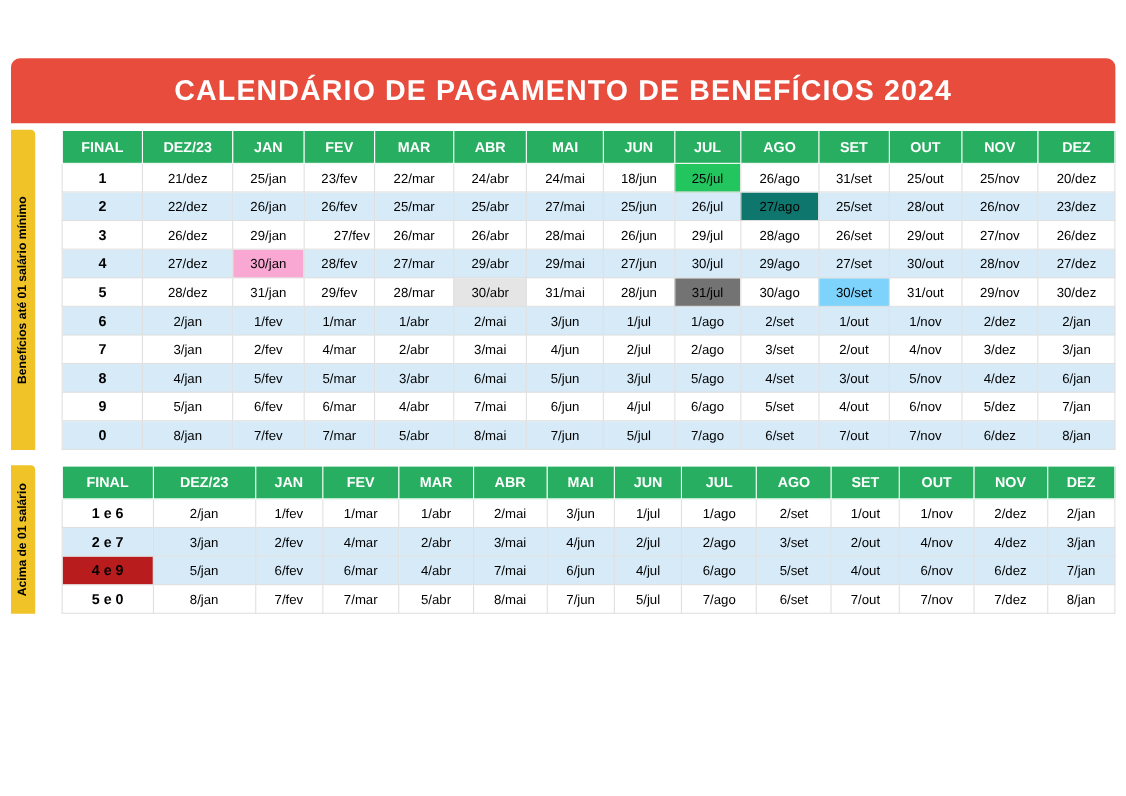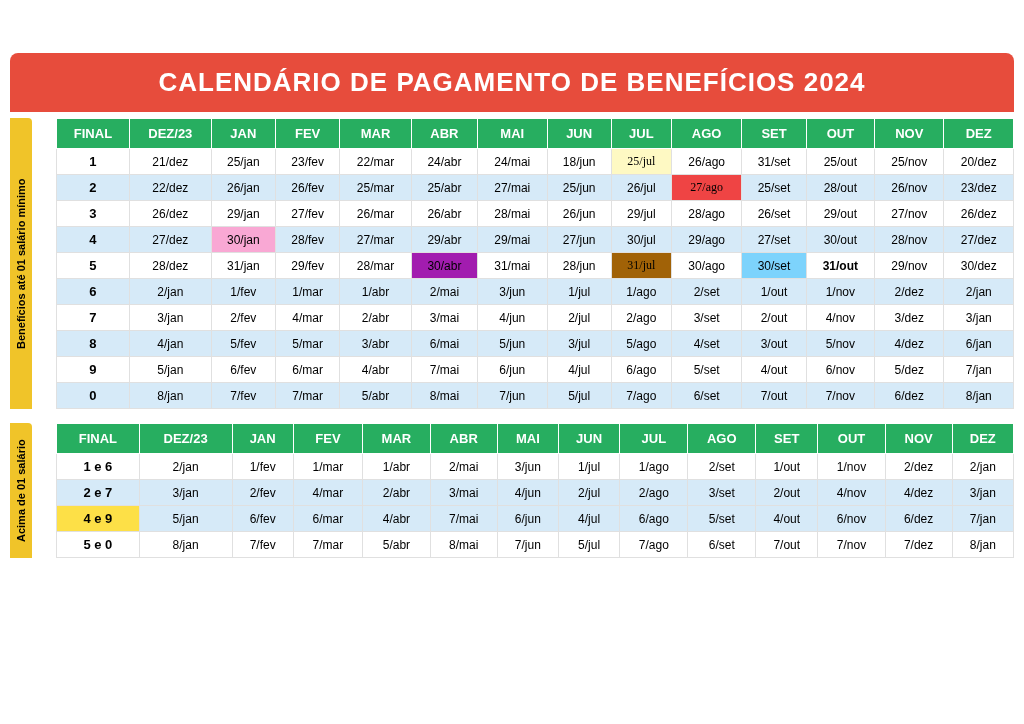--- a/index.html
+++ b/index.html
@@ -143,48 +143,48 @@
         <tbody id="s1-body">
             <tr>
               <td style="background: rgb(255, 255, 255);">1</td>
               <td style="background: rgb(255, 255, 255);">21/dez</td>
               <td style="background: rgb(255, 255, 255);">25/jan</td>
               <td style="background: rgb(255, 255, 255);">23/fev</td>
               <td style="background: rgb(255, 255, 255);">22/mar</td>
               <td style="background: rgb(255, 255, 255);">24/abr</td>
               <td style="background: rgb(255, 255, 255);">24/mai</td>
               <td style="background: rgb(255, 255, 255);">18/jun</td>
-              <td style="background: #fef9c3; font-family: Liberation Serif, serif;">25/jul</td>
+              <td style="background: #22c55e;">25/jul</td>
               <td style="background: rgb(255, 255, 255);">26/ago</td>
               <td style="background: rgb(255, 255, 255);">31/set</td>
               <td style="background: rgb(255, 255, 255);">25/out</td>
               <td style="background: rgb(255, 255, 255);">25/nov</td>
               <td style="background: rgb(255, 255, 255);">20/dez</td>
             </tr>
             <tr>
               <td style="background: rgb(214, 234, 248);">2</td>
               <td style="background: rgb(214, 234, 248);">22/dez</td>
               <td style="background: rgb(214, 234, 248);">26/jan</td>
               <td style="background: rgb(214, 234, 248);">26/fev</td>
               <td style="background: rgb(214, 234, 248);">25/mar</td>
               <td style="background: rgb(214, 234, 248);">25/abr</td>
               <td style="background: rgb(214, 234, 248);">27/mai</td>
               <td style="background: rgb(214, 234, 248);">25/jun</td>
               <td style="background: rgb(214, 234, 248);">26/jul</td>
-              <td style="background: #ef4444; font-family: Liberation Serif, serif;">27/ago</td>
+              <td style="background: #0f766e;">27/ago</td>
               <td style="background: rgb(214, 234, 248);">25/set</td>
               <td style="background: rgb(214, 234, 248);">28/out</td>
               <td style="background: rgb(214, 234, 248);">26/nov</td>
               <td style="background: rgb(214, 234, 248);">23/dez</td>
             </tr>
             <tr>
               <td style="background: rgb(255, 255, 255);">3</td>
               <td style="background: rgb(255, 255, 255);">26/dez</td>
               <td style="background: rgb(255, 255, 255);">29/jan</td>
-              <td style="background: rgb(255, 255, 255);">27/fev</td>
+              <td style="background: rgb(255, 255, 255); text-align: right;">27/fev</td>
               <td style="background: rgb(255, 255, 255);">26/mar</td>
               <td style="background: rgb(255, 255, 255);">26/abr</td>
               <td style="background: rgb(255, 255, 255);">28/mai</td>
               <td style="background: rgb(255, 255, 255);">26/jun</td>
               <td style="background: rgb(255, 255, 255);">29/jul</td>
               <td style="background: rgb(255, 255, 255);">28/ago</td>
               <td style="background: rgb(255, 255, 255);">26/set</td>
               <td style="background: rgb(255, 255, 255);">29/out</td>
               <td style="background: rgb(255, 255, 255);">27/nov</td>
               <td style="background: rgb(255, 255, 255);">26/dez</td>
@@ -204,27 +204,27 @@
               <td style="background: rgb(214, 234, 248);">30/out</td>
               <td style="background: rgb(214, 234, 248);">28/nov</td>
               <td style="background: rgb(214, 234, 248);">27/dez</td>
             </tr>
             <tr>
               <td style="background: rgb(255, 255, 255);">5</td>
               <td style="background: rgb(255, 255, 255);">28/dez</td>
               <td style="background: rgb(255, 255, 255);">31/jan</td>
               <td style="background: rgb(255, 255, 255);">29/fev</td>
               <td style="background: rgb(255, 255, 255);">28/mar</td>
-              <td style="background: #a21caf;">30/abr</td>
+              <td style="background: #e5e5e5;">30/abr</td>
               <td style="background: rgb(255, 255, 255);">31/mai</td>
               <td style="background: rgb(255, 255, 255);">28/jun</td>
-              <td style="background: #a16207; font-family: Liberation Serif, serif;">31/jul</td>
+              <td style="background: #737373;">31/jul</td>
               <td style="background: rgb(255, 255, 255);">30/ago</td>
               <td style="background: #7dd3fc;">30/set</td>
-              <td style="background: rgb(255, 255, 255); font-weight: bold;">31/out</td>
+              <td style="background: rgb(255, 255, 255);">31/out</td>
               <td style="background: rgb(255, 255, 255);">29/nov</td>
               <td style="background: rgb(255, 255, 255);">30/dez</td>
             </tr>
             <tr>
               <td style="background: rgb(214, 234, 248);">6</td>
               <td style="background: rgb(214, 234, 248);">2/jan</td>
               <td style="background: rgb(214, 234, 248);">1/fev</td>
               <td style="background: rgb(214, 234, 248);">1/mar</td>
               <td style="background: rgb(214, 234, 248);">1/abr</td>
               <td style="background: rgb(214, 234, 248);">2/mai</td>
@@ -357,21 +357,21 @@
               <td style="background: rgb(214, 234, 248);">4/jun</td>
               <td style="background: rgb(214, 234, 248);">2/jul</td>
               <td style="background: rgb(214, 234, 248);">2/ago</td>
               <td style="background: rgb(214, 234, 248);">3/set</td>
               <td style="background: rgb(214, 234, 248);">2/out</td>
               <td style="background: rgb(214, 234, 248);">4/nov</td>
               <td style="background: rgb(214, 234, 248);">4/dez</td>
               <td style="background: rgb(214, 234, 248);">3/jan</td>
             </tr>
             <tr>
-              <td style="background: #fde047;">4 e 9</td>
+              <td style="background: #b91c1c;">4 e 9</td>
               <td style="background: rgb(214, 234, 248);">5/jan</td>
               <td style="background: rgb(214, 234, 248);">6/fev</td>
               <td style="background: rgb(214, 234, 248);">6/mar</td>
               <td style="background: rgb(214, 234, 248);">4/abr</td>
               <td style="background: rgb(214, 234, 248);">7/mai</td>
               <td style="background: rgb(214, 234, 248);">6/jun</td>
               <td style="background: rgb(214, 234, 248);">4/jul</td>
               <td style="background: rgb(214, 234, 248);">6/ago</td>
               <td style="background: rgb(214, 234, 248);">5/set</td>
               <td style="background: rgb(214, 234, 248);">4/out</td>

